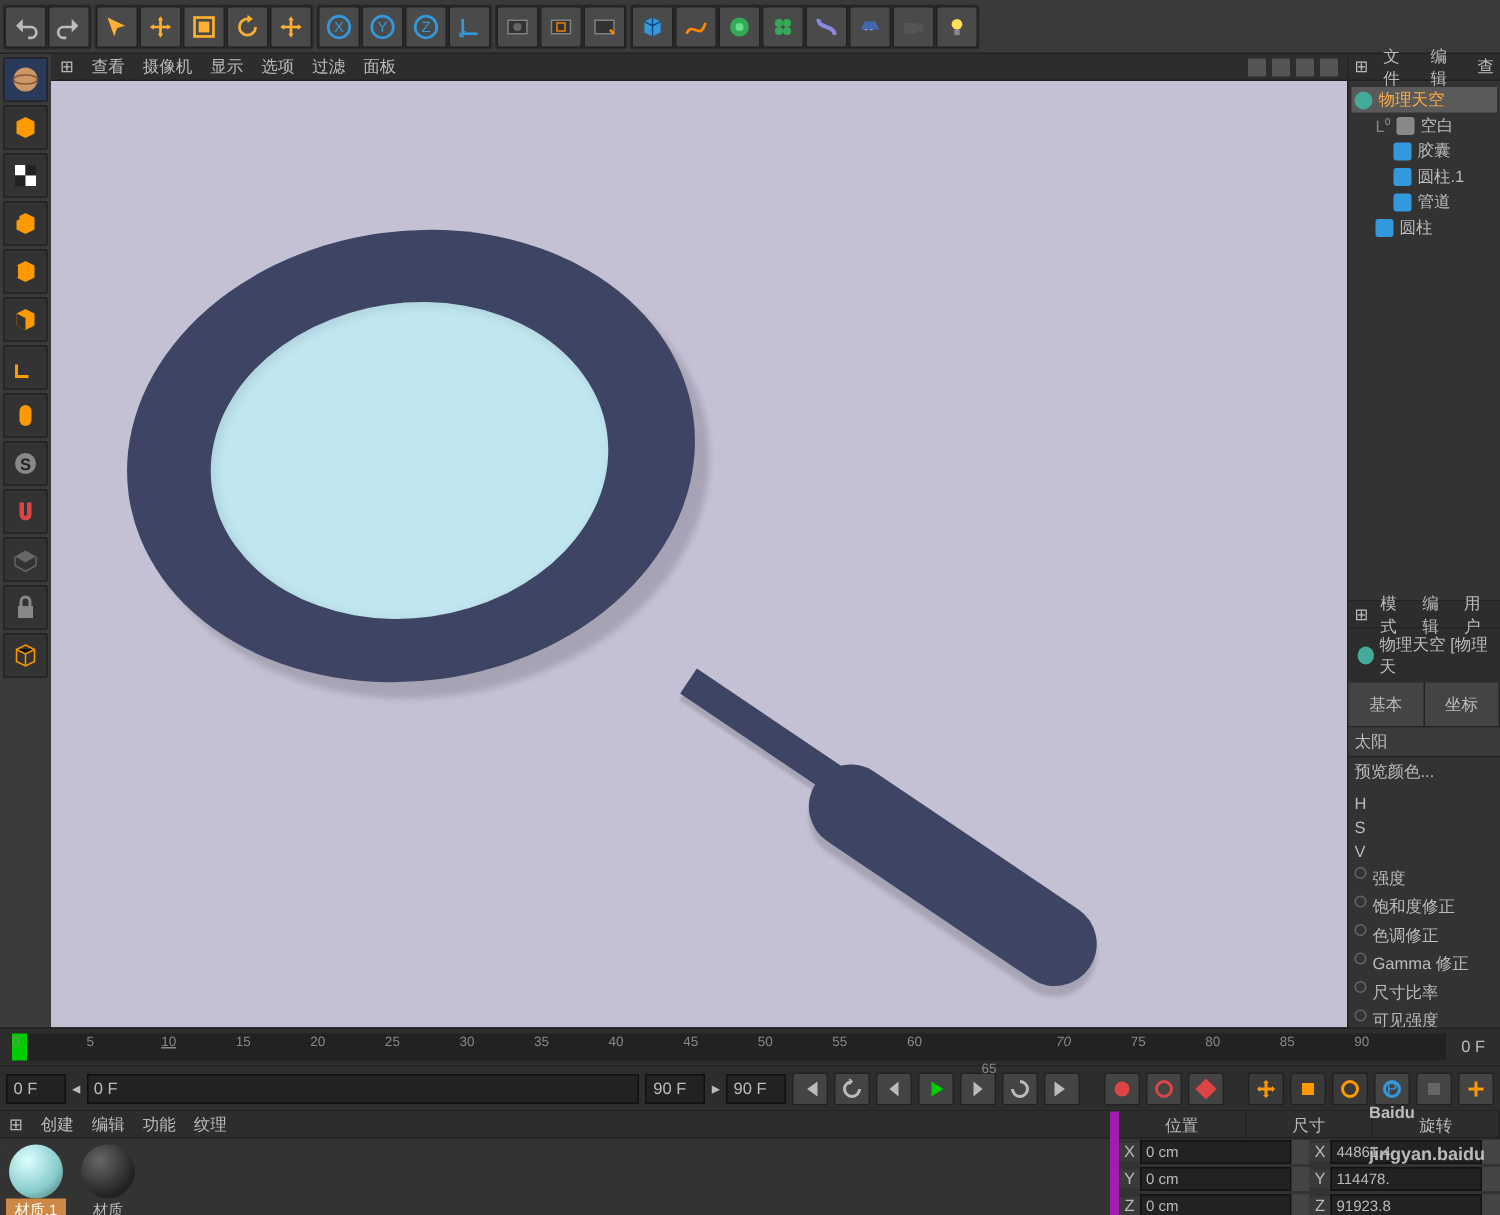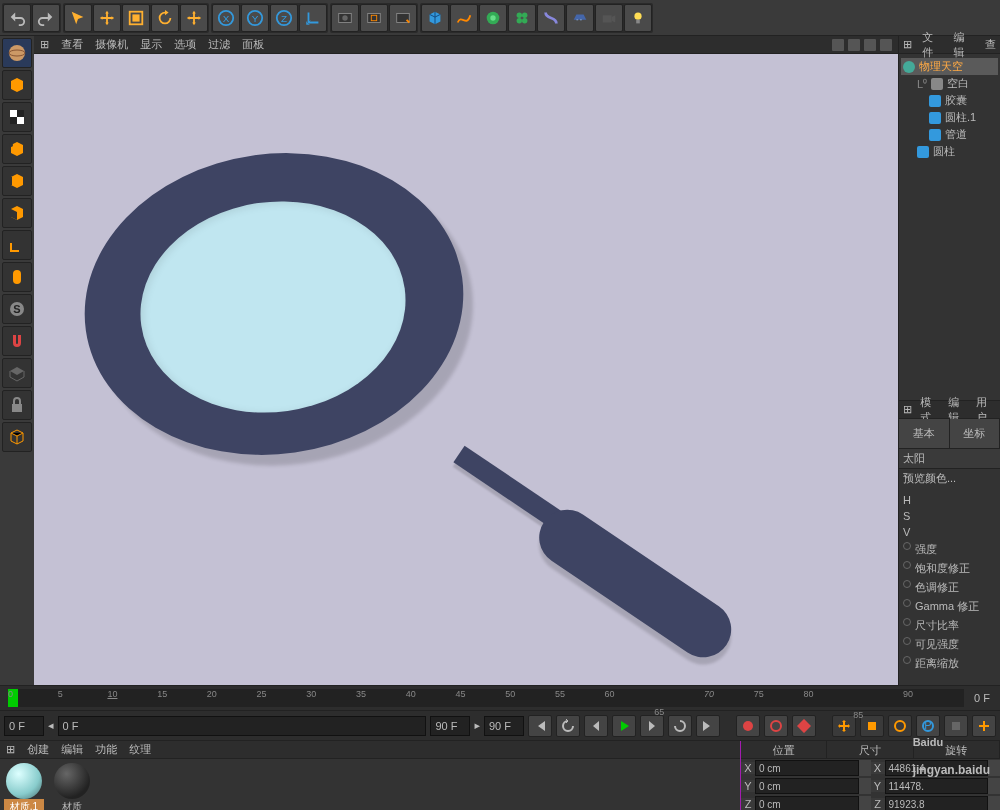--- a/index.html
+++ b/index.html
@@ -51,21 +51,21 @@
 .tl-btn{width:24px;height:22px;background:#444;border:1px solid #222;border-radius:2px;display:flex;align-items:center;justify-content:center;cursor:pointer}
 .tl-btn.play svg{fill:#0c0}
 .mat-area{height:70px;display:flex}
 .mat-panel{flex:1;background:#333}
 .mat-menu{height:18px;background:#2d2d2d;display:flex;align-items:center;padding:0 6px;gap:12px;border-bottom:1px solid #222}
 .mat-list{display:flex;padding:4px;gap:8px}
 .mat-item{width:40px;text-align:center;cursor:pointer}
 .mat-ball{width:36px;height:36px;border-radius:50%;margin:0 auto}
 .mat-item.sel .mat-label{background:#c84;color:#fff}
 .mat-label{font-size:10px;padding:1px}
-.coord-panel{width:260px;background:#333;border-left:1px solid #a21caf}
+.coord-panel{width:260px;background:#333;border-left:6px solid #a21caf}
 .coord-header{height:18px;background:#2d2d2d;display:flex;border-bottom:1px solid #222}
 .coord-header span{flex:1;text-align:center;padding:2px;border-right:1px solid #222}
 .coord-row{display:flex;height:18px;align-items:center}
 .coord-label{width:14px;text-align:center;background:#3a3a3a}
 .coord-field{flex:1;background:#222;border:1px solid #111;padding:0 3px;height:16px;display:flex;align-items:center;font-size:10px}
 .coord-arrows{width:12px;background:#444;height:16px}
 .watermark{position:absolute;right:10px;bottom:30px;font-size:24px;color:rgba(255,255,255,0.3);font-weight:bold;pointer-events:none}
 .maxon{position:absolute;left:2px;bottom:2px;transform:rotate(-90deg);transform-origin:left bottom;font-size:9px;color:#666;letter-spacing:1px}
 </style>
 </head>
@@ -352,20 +352,24 @@
       </div>
   </div>
 </div>
 
 <div class="attr-panel">
   <div class="attr-header">
     <span>⊞</span>
     <span>模式</span>
     <span>编辑</span>
     <span>用户</span>
+  </div>
+  <div class="attr-title">
+    <span class="tree-ico" style="background:#4a9;border-radius:50%"></span>
+    <span>物理天空 [物理天</span>
   </div>
   <div class="attr-tabs">
     <div class="attr-tab">基本</div>
     <div class="attr-tab">坐标</div>
   </div>
   <div class="attr-section">太阳</div>
   <div id="attr-rows">
       <div class="attr-row">
         <span>预览颜色...</span>
       </div>
@@ -426,21 +430,21 @@
         <span class="tl-tick" style="left: 36.4%;">35</span>
         <span class="tl-tick" style="left: 41.6%;">40</span>
         <span class="tl-tick" style="left: 46.8%;">45</span>
         <span class="tl-tick" style="left: 52%;">50</span>
         <span class="tl-tick" style="left: 57.2%;">55</span>
         <span class="tl-tick" style="left: 62.4%;">60</span>
         <span class="tl-tick" style="left: 67.6%; margin-top: 18px;">65</span>
         <span class="tl-tick" style="left: 72.8%; font-style: italic;">70</span>
         <span class="tl-tick" style="left: 78%; text-align: center;">75</span>
         <span class="tl-tick" style="left: 83.2%;">80</span>
-        <span class="tl-tick" style="left: 88.4%; margin-top: 21px;">85</span>
+        <span class="tl-tick" style="left: 88.4%;">85</span>
         <span class="tl-tick" style="left: 93.6%;">90</span>
       </div>
     <span class="tl-end">0 F</span>
   </div>
   <div class="tl-controls">
     <div class="tl-field">0 F</div>
     <span>◂</span>
     <div class="tl-field" style="flex:1">0 F</div>
     <div class="tl-field">90 F</div>
     <span>▸</span>

